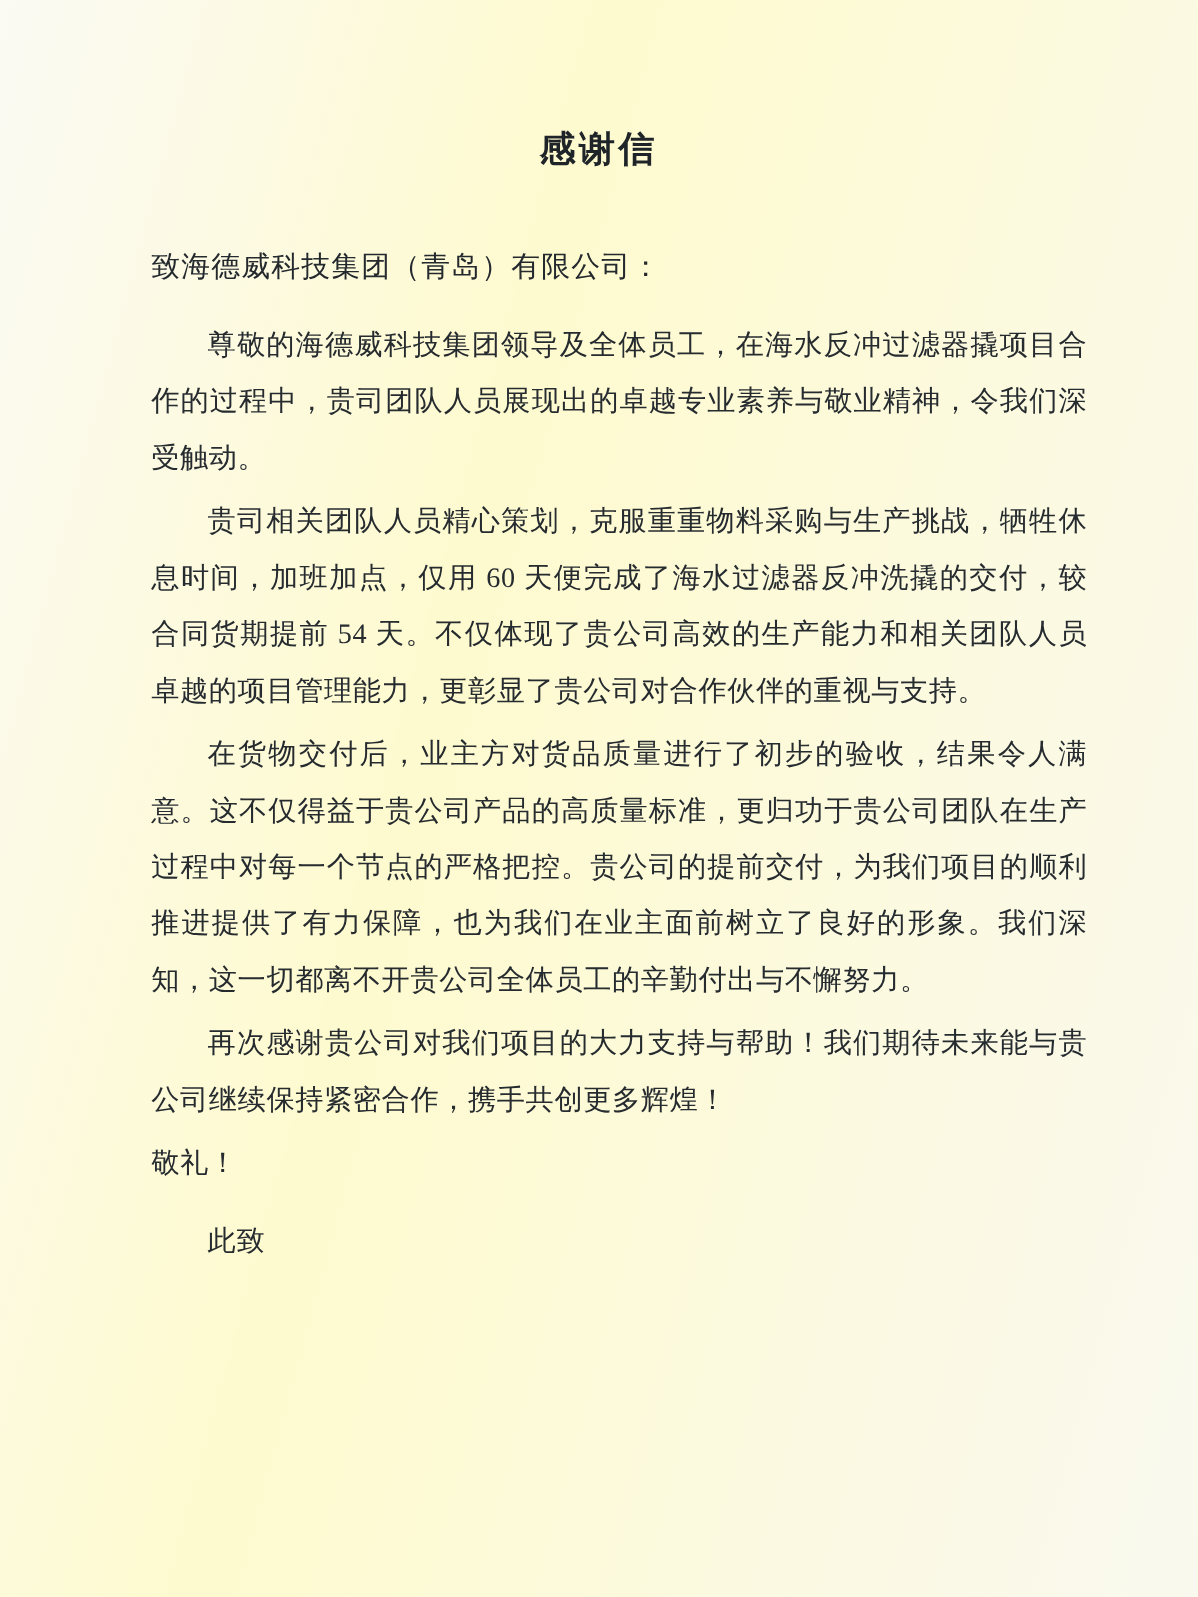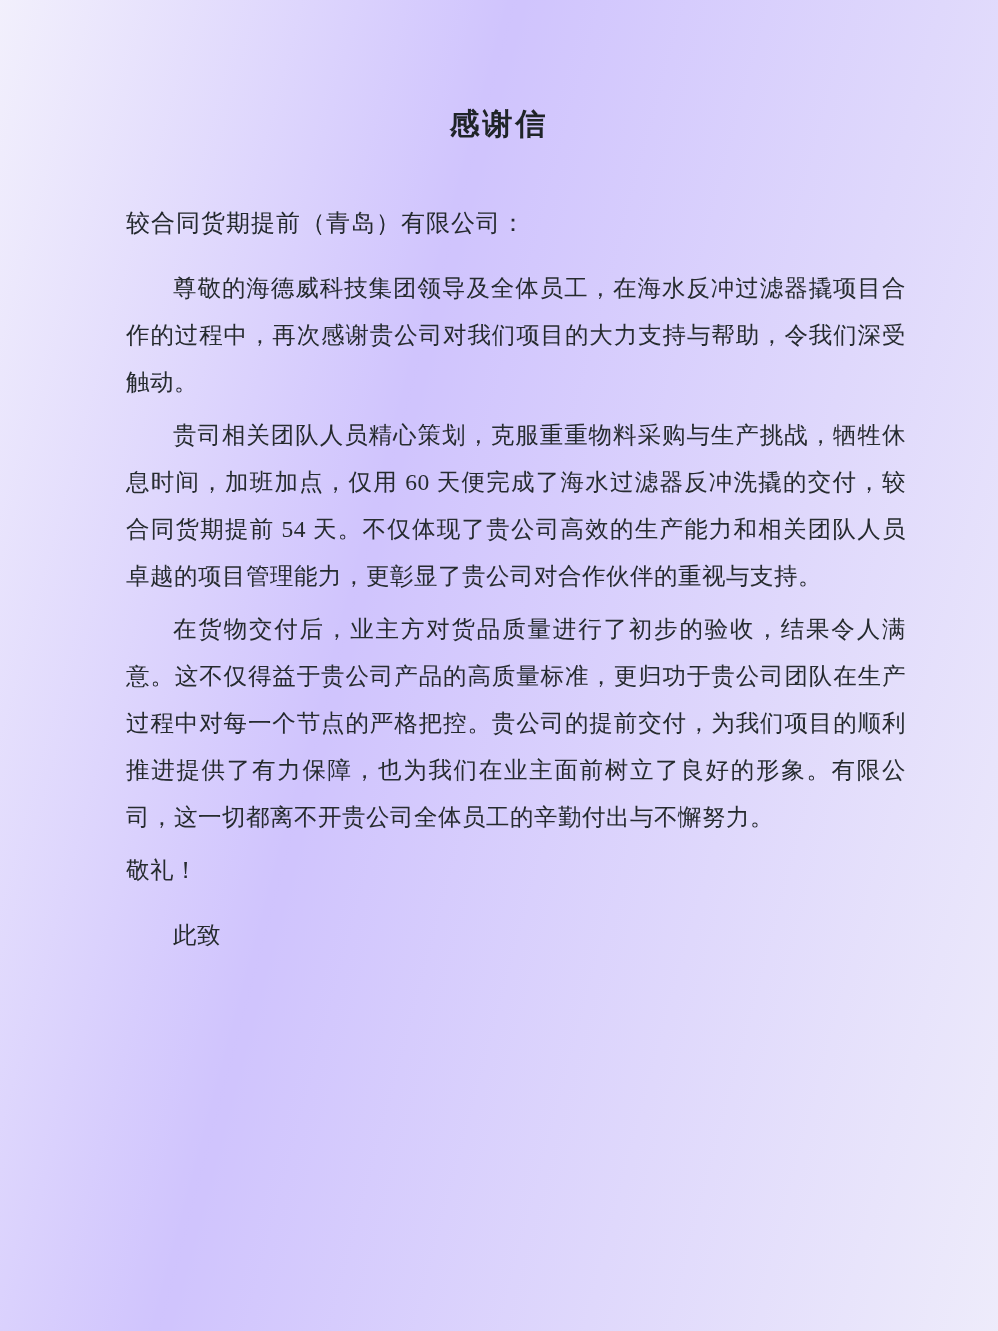--- a/index.html
+++ b/index.html
@@ -13,21 +13,21 @@
     font-family: "Liberation Serif", "DejaVu Serif", serif;
     color: #2b2f33;
     overflow: hidden;
   }
   .page {
     position: relative;
     width: 998px;
     height: 1331px;
     box-sizing: border-box;
     padding: 0;
-    background: #c4b5fd;
+    background: #fef9c3;
   }
   
   .page::before {
     content: "";
     position: absolute;
     inset: 0;
     background:
       linear-gradient(105deg, rgba(250,250,252,0.85) 0%, rgba(255,255,255,0.2) 38%, rgba(248,249,250,0.8) 100%);
     pointer-events: none;
   }
@@ -82,27 +82,28 @@
 </style>
 </head>
 <body>
 
 <div class="page">
 
   <div class="doc-title">感谢信</div>
 
   <div class="letter-body">
 
-    <p class="salutation">较合同货期提前（青岛）有限公司：</p>
+    <p class="salutation">致海德威科技集团（青岛）有限公司：</p>
 
-    <p class="para">尊敬的海德威科技集团领导及全体员工，在海水反冲过滤器撬项目合作的过程中，再次感谢贵公司对我们项目的大力支持与帮助，令我们深受触动。</p>
+    <p class="para">尊敬的海德威科技集团领导及全体员工，在海水反冲过滤器撬项目合作的过程中，贵司团队人员展现出的卓越专业素养与敬业精神，令我们深受触动。</p>
 
     <p class="para">贵司相关团队人员精心策划，克服重重物料采购与生产挑战，牺牲休息时间，加班加点，仅用 60 天便完成了海水过滤器反冲洗撬的交付，较合同货期提前 54 天。不仅体现了贵公司高效的生产能力和相关团队人员卓越的项目管理能力，更彰显了贵公司对合作伙伴的重视与支持。</p>
 
-    <p class="para">在货物交付后，业主方对货品质量进行了初步的验收，结果令人满意。这不仅得益于贵公司产品的高质量标准，更归功于贵公司团队在生产过程中对每一个节点的严格把控。贵公司的提前交付，为我们项目的顺利推进提供了有力保障，也为我们在业主面前树立了良好的形象。有限公司，这一切都离不开贵公司全体员工的辛勤付出与不懈努力。</p>
+    <p class="para">在货物交付后，业主方对货品质量进行了初步的验收，结果令人满意。这不仅得益于贵公司产品的高质量标准，更归功于贵公司团队在生产过程中对每一个节点的严格把控。贵公司的提前交付，为我们项目的顺利推进提供了有力保障，也为我们在业主面前树立了良好的形象。我们深知，这一切都离不开贵公司全体员工的辛勤付出与不懈努力。</p>
 
+    <p class="para">再次感谢贵公司对我们项目的大力支持与帮助！我们期待未来能与贵公司继续保持紧密合作，携手共创更多辉煌！</p>
 
     <p class="closing-line closing-flush">敬礼！</p>
 
     <p class="closing-line closing-indent">此致</p>
 
   </div>
 </div>
 
 </body></html>

